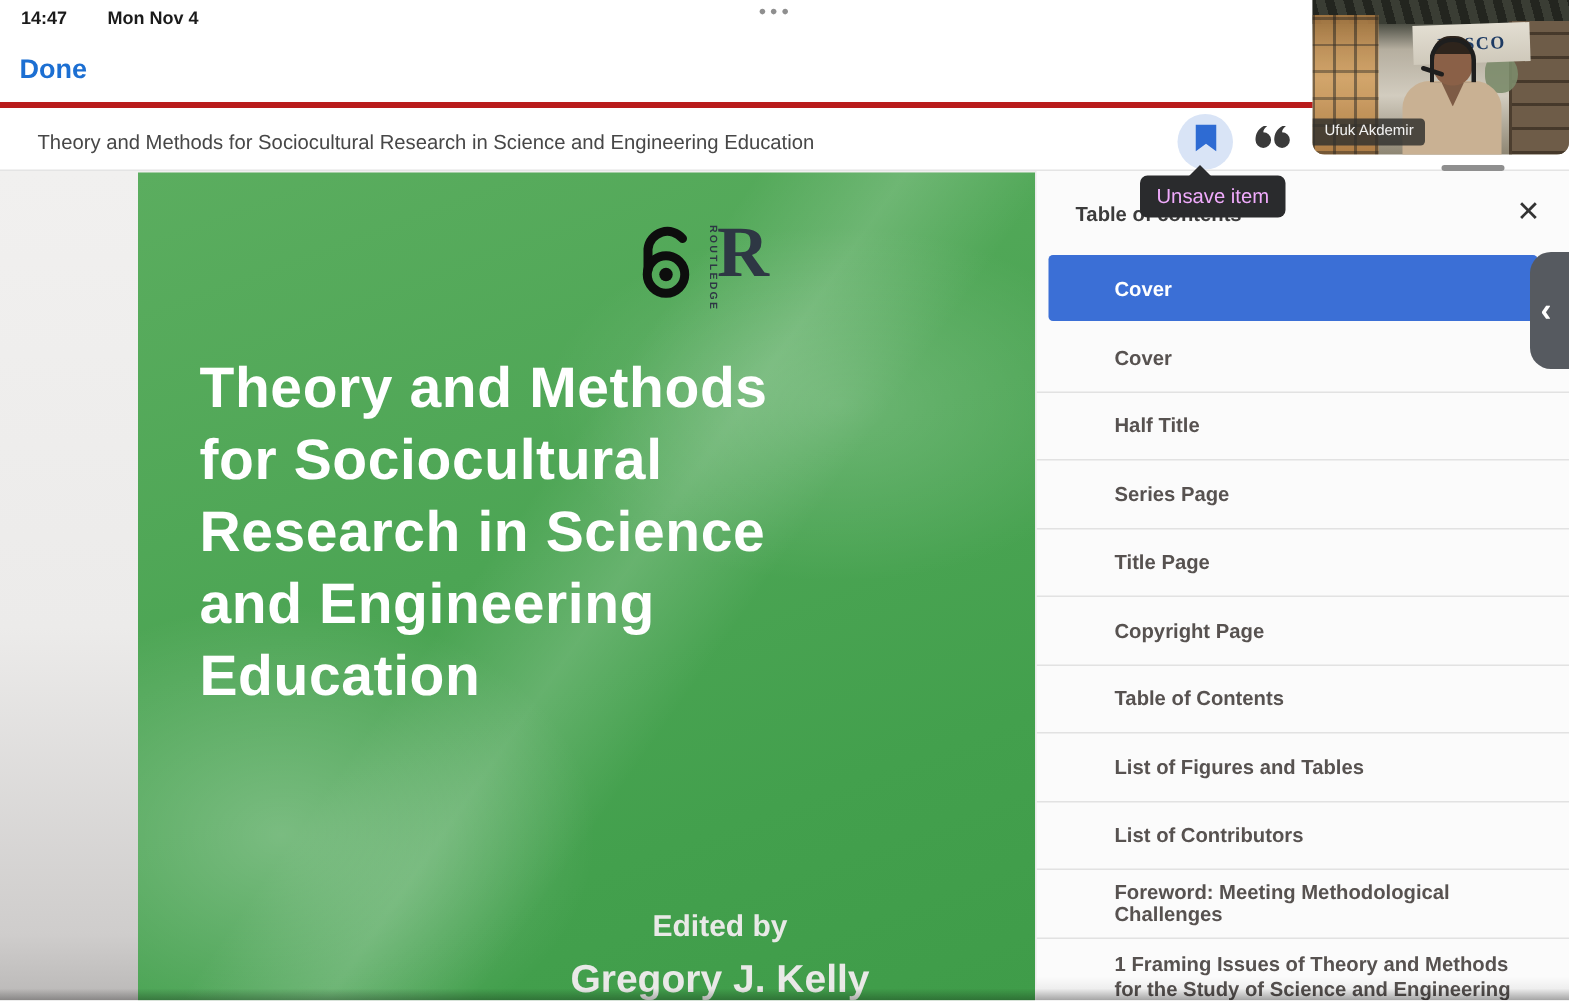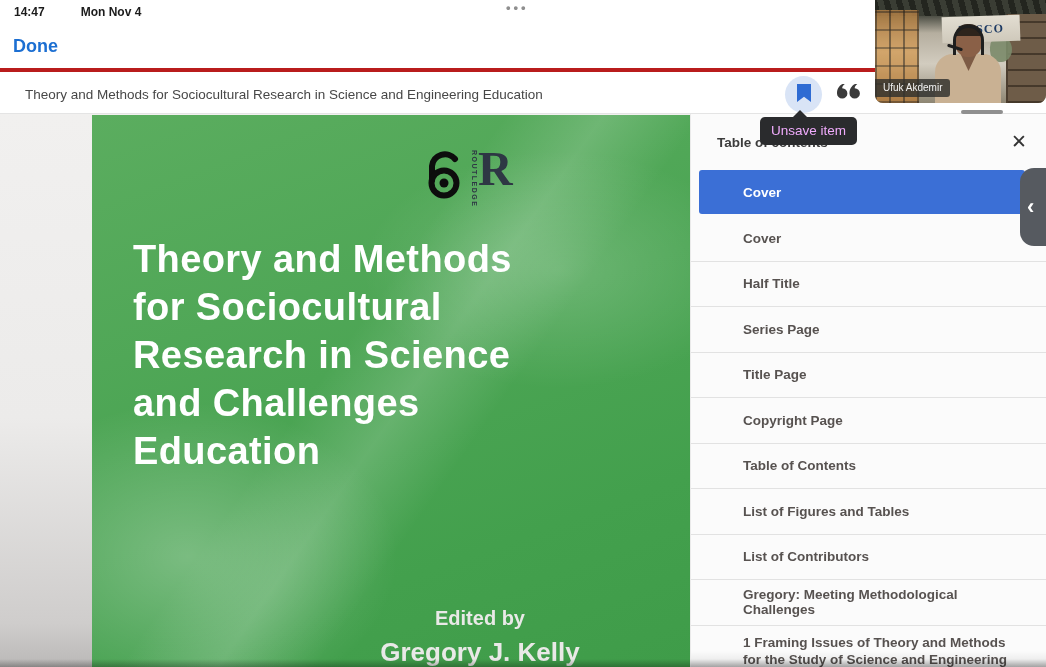--- a/index.html
+++ b/index.html
@@ -5,21 +5,21 @@
   * { margin:0; padding:0; box-sizing:border-box; }
   html,body { background:#ffffff; }
   .screen {
     position:relative; width:1046px; height:667px; overflow:hidden;
     background:#ffffff; font-family:"Liberation Sans", sans-serif;
   }
 
   
   .top-bar { position:absolute; top:0; left:0; width:100%; height:68px; background:#fff; z-index:4; }
   .status-left { position:absolute; left:14px; top:5px; font-size:12px; font-weight:700; color:#1b1b1b; }
-  .status-left .date { margin-left:19px;padding-left:17px; }
+  .status-left .date { margin-left:10px;padding-left:17px; }
   .menu-dots { position:absolute; left:506px; top:0px; font-size:13px; letter-spacing:3px; color:#8f8f8f; font-weight:700; }
   .done-btn { position:absolute; left:13px; top:36px; font-size:18px; font-weight:700; color:#1c6fd2; cursor:pointer; }
 
   
   .doc-header { position:absolute; top:68px; left:0; width:100%; height:46px; background:#fff;
     border-top:4px solid #b91c1c; border-bottom:1px solid #e4e4e4; z-index:5; }
   .doc-title { position:absolute; left:25px; top:0; line-height:45px; font-size:13.5px; color:#474747; }
   .bookmark-btn { position:absolute; left:785px; top:4px; width:37px; height:37px; border-radius:50%;
     background:#d9e4f6; display:flex; align-items:center; justify-content:center; cursor:pointer; }
   .quote-btn { position:absolute; left:836px; top:11px; width:26px; height:20px; cursor:pointer; }
@@ -162,21 +162,21 @@
         </span>
         <span class="routledge">
           <span class="routledge-text">ROUTLEDGE</span>
           <span class="routledge-r">R</span>
         </span>
       </div>
       <div class="cover-title" id="cover-title">
           <div>Theory and Methods</div>
           <div>for Sociocultural</div>
           <div>Research in Science</div>
-          <div>and Challenges</div>
+          <div>and Engineering</div>
           <div>Education</div>
         </div>
       <div class="cover-editor">
         <div class="edited-by">Edited by</div>
         <div class="editor-name">Gregory J. Kelly</div>
       </div>
     </div>
   </div>
 
   <div class="toc-panel">
@@ -206,21 +206,21 @@
         <div class="toc-row">
           <span class="toc-label">Table of Contents</span>
         </div>
         <div class="toc-row">
           <span class="toc-label">List of Figures and Tables</span>
         </div>
         <div class="toc-row">
           <span class="toc-label">List of Contributors</span>
         </div>
         <div class="toc-row">
-          <span class="toc-label">Gregory: Meeting Methodological Challenges</span>
+          <span class="toc-label">Foreword: Meeting Methodological Challenges</span>
         </div>
         <div class="toc-row multiline">
           <span class="toc-label">1 Framing Issues of Theory and Methods for the Study of Science and Engineering</span>
         </div>
       </div>
   </div>
 
   <div class="panel-handle">
     <span class="chev">‹</span>
   </div>

